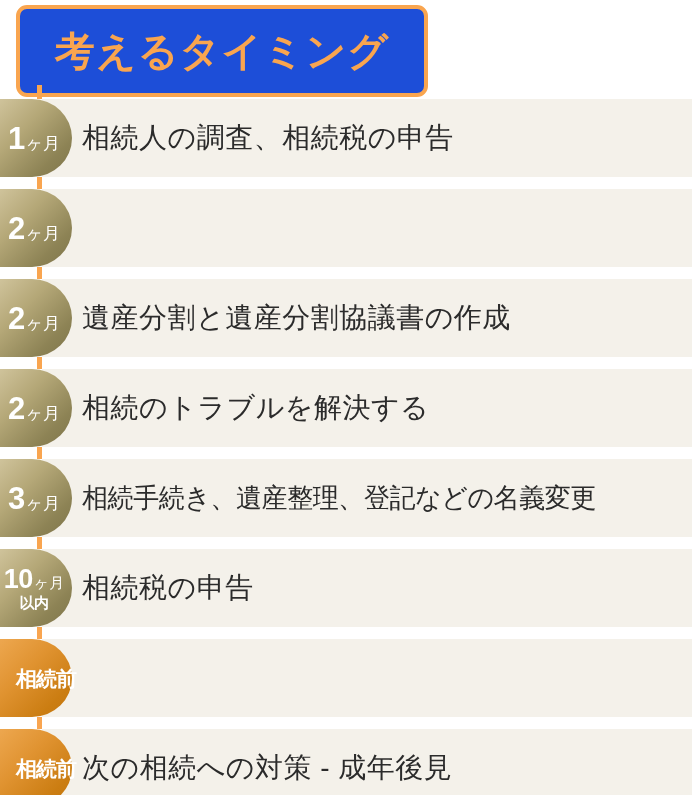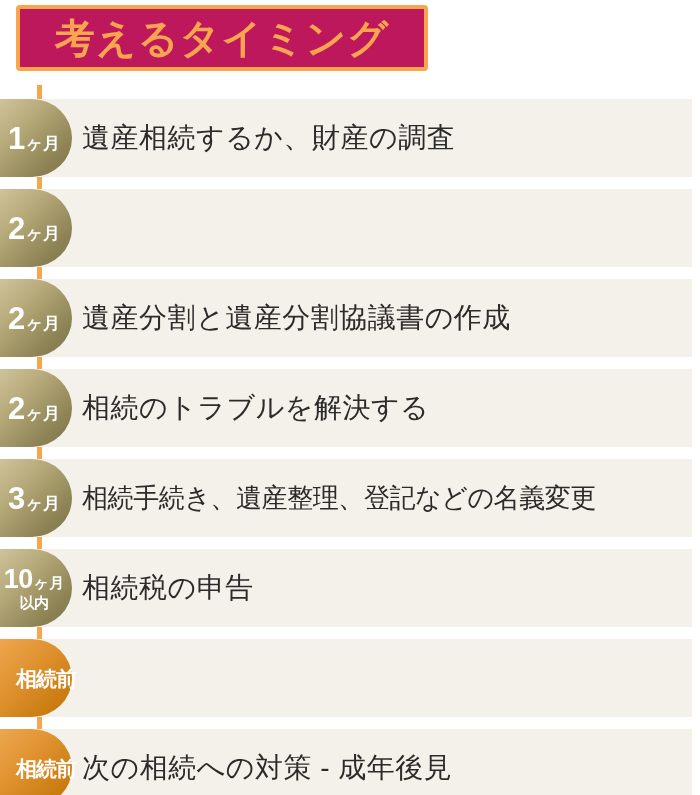--- a/index.html
+++ b/index.html
@@ -23,25 +23,25 @@
     left: 0;
     top: 0;
     width: 700px;
     height: 95px;
   }
   #header-box {
     position: absolute;
     left: 16px;
     top: 5px;
     width: 412px;
-    height: 66px;
+    height: 92px;
     box-sizing: border-box;
     border: 4px solid #f9a54f;
-    border-radius: 4px;
-    background: #be185d;
+    border-radius: 11px;
+    background: #1d4ed8;
   }
   #header-title {
     position: absolute;
     left: 0;
     right: 0;
     top: 50%;
     transform: translateY(-50%);
     text-align: center;
     color: #f9a54f;
     font-size: 40px;
@@ -130,21 +130,21 @@
     justify-content: center;
     white-space: nowrap;
   }
   .badge-num {
     font-size: 31px;
     font-weight: 700;
     letter-spacing: -0.5px;
   }
   .badge-unit {
     font-size: 17px;
-    font-weight: 700;
+    font-weight: 400;
     margin-left: 1px;
   }
   .badge-sub {
     font-size: 17px;
     font-weight: 700;
     margin-top: 2px;
     letter-spacing: -0.5px;
   }
   .badge-word {
     font-size: 21px;
@@ -193,21 +193,21 @@
     <div class="tl-row">
       <div class="row-bg"></div>
       <div class="badge olive">
         <div class="badge-inner">
           <div class="badge-line">
             <span class="badge-num">1</span>
             <span class="badge-unit">ヶ月</span>
           </div>
         </div>
       </div>
-      <div class="row-text">遺産相続するか、財産の調査</div>
+      <div class="row-text">相続人の調査、相続税の申告</div>
     </div>
     <div class="tl-gap">
       <div class="tl-connector"></div>
     </div>
     <div class="tl-row">
       <div class="row-bg"></div>
       <div class="badge olive">
         <div class="badge-inner">
           <div class="badge-line">
             <span class="badge-num">2</span>

